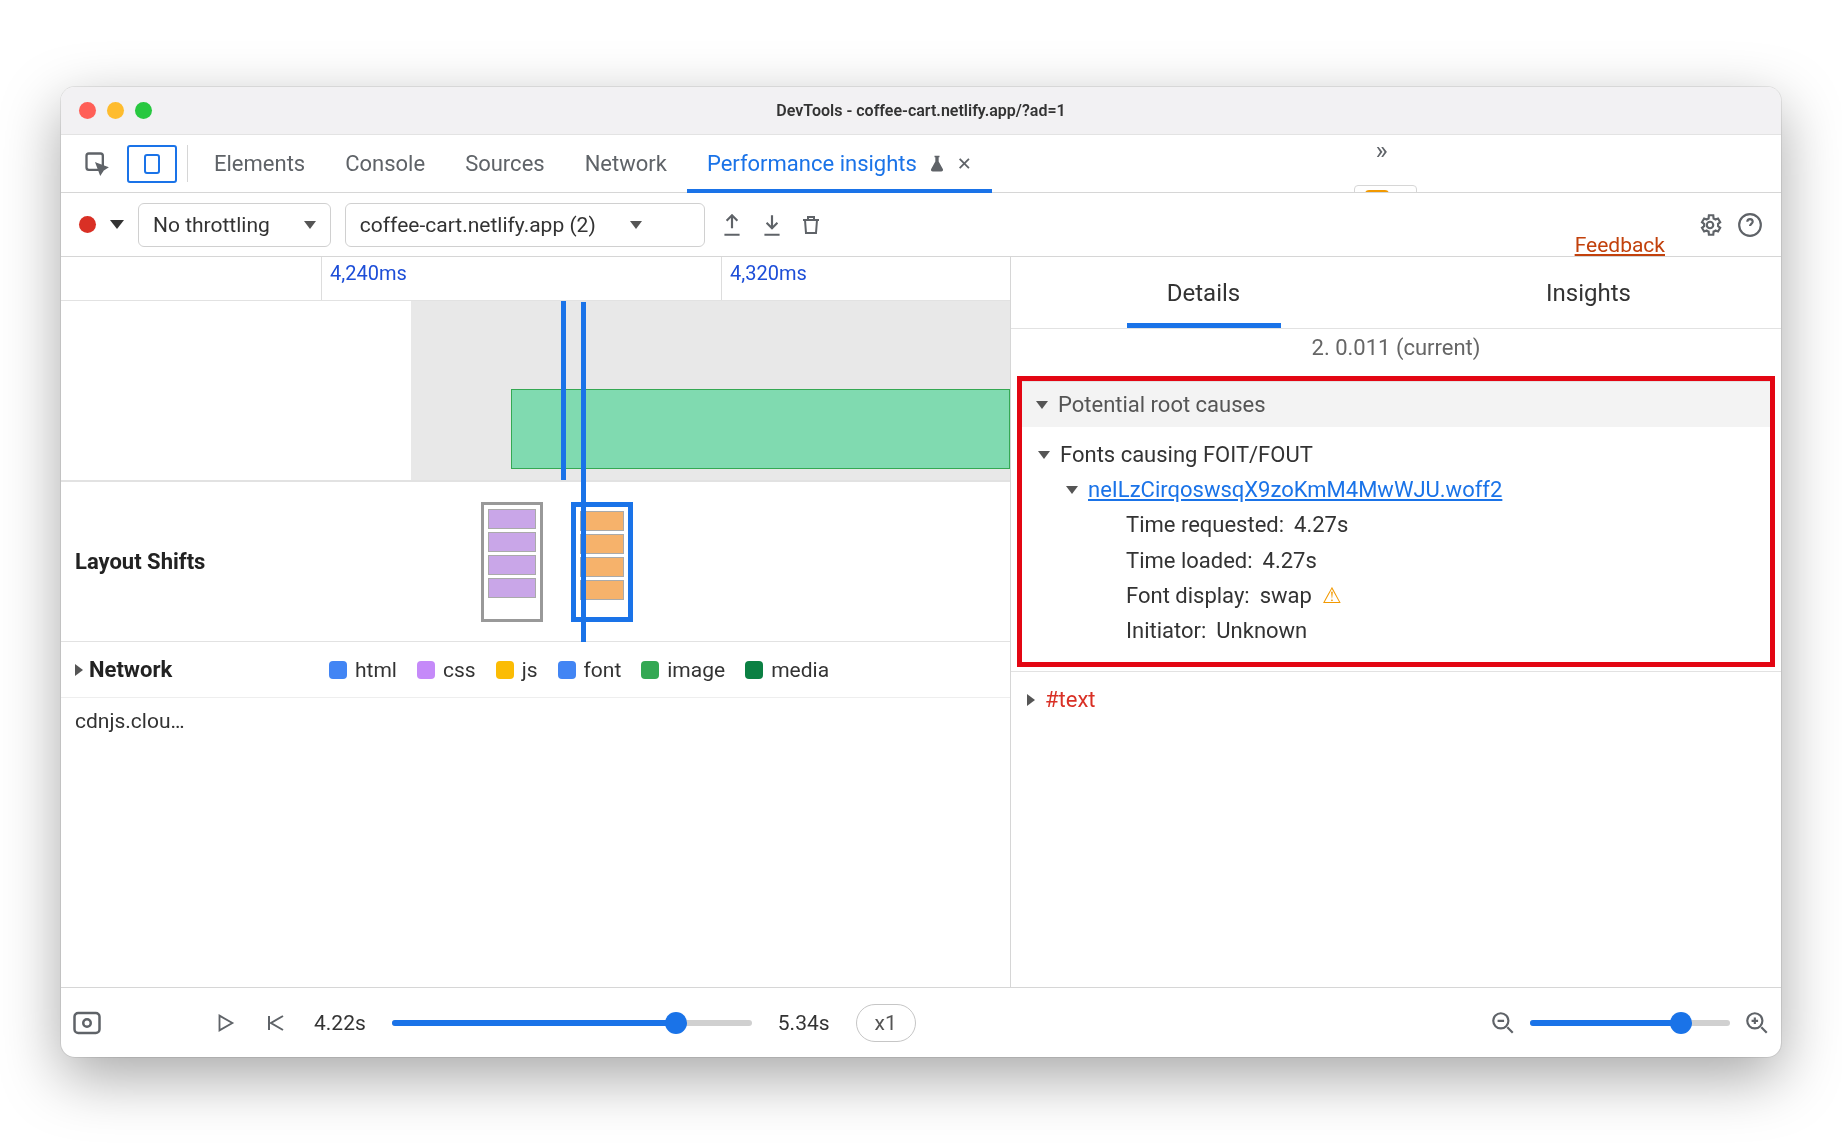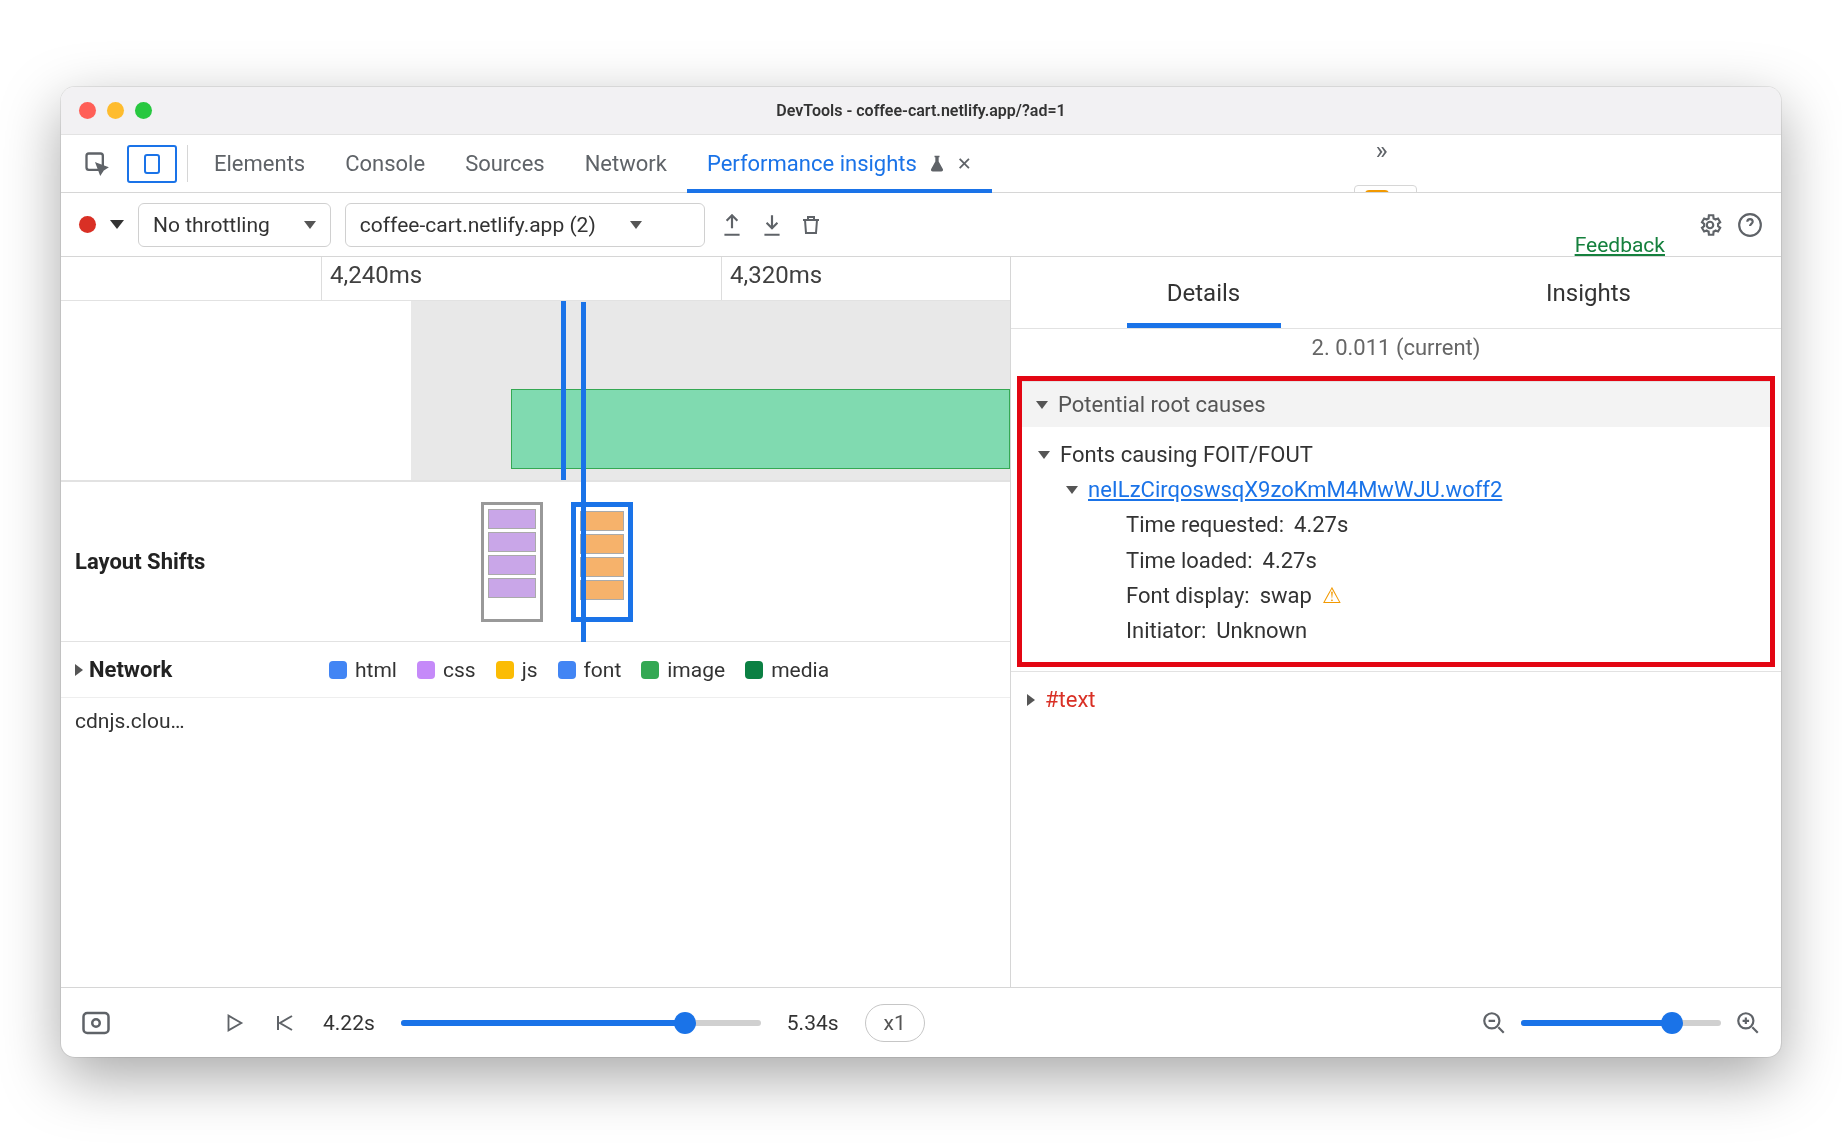--- a/index.html
+++ b/index.html
@@ -58,27 +58,27 @@
 .badge .count { font-size:20px; color:#333;}
 
 .toolbar {
   height: 64px; border-bottom:1px solid #d6d6d6; display:flex; align-items:center; padding:0 18px; gap:14px; font-size:21px; color:#333;
 }
 .rec { width:17px; height:17px; background:#d93025; border-radius:50%; }
 .caretdown { border-left:7px solid transparent; border-right:7px solid transparent; border-top:9px solid #333; }
 .caretdown.sm { border-left:6px solid transparent; border-right:6px solid transparent; border-top:8px solid #555; }
 .selectbox { height:44px; border:1px solid #d0d0d0; border-radius:6px; display:flex; align-items:center; padding:0 14px; gap:34px; cursor:pointer; }
 .toolbar .iconbtn { color:#5f6368; cursor:pointer; display:flex; align-items:center; }
-.feedback { margin-left:auto; color:#15803d; text-decoration:underline; cursor:pointer; font-size:21px;margin-top:40px; }
+.feedback { margin-left:auto; color:#c2410c; text-decoration:underline; cursor:pointer; font-size:21px;margin-top:40px; }
 
 .main { flex:1; display:flex; overflow:hidden; }
 .left { flex:0 0 950px; display:flex; flex-direction:column; border-right:1px solid #d6d6d6; position:relative; overflow:hidden;}
 .right { flex:1; display:flex; flex-direction:column; overflow:hidden;}
 
-.ruler { height:44px; border-bottom:1px solid_ag#d6d6d6; display:flex; position:relative; padding-left:260px; font-size:24px; color:#404040;}
+.ruler { height:44px; border-bottom:1px solid_ag#d6d6d6; display:flex; position:relative; padding-left:260px; font-size:20px; color:#1d4ed8;}
 .ruler .tick { position:absolute; top:0; height:100%; border-left:1px solid #ddd; padding-left:8px; display:flex; align-items:flex-start; padding-top:4px;}
 
 .row { display:flex; border-top:1px solid #e2e2e2; }
 .rowlabel { width:260px; min-width:260px; padding:12px 14px; font-size:22px; color:#222; display:flex; align-items:flex-start; gap:6px;}
 .rowbody { flex:1; position:relative; }
 
 .filmstrip { height:180px; border-bottom:1px solid #e2e2e2; background:#fff; position:relative; padding-left:260px;}
 .filmstrip .block { position:absolute; top:0; bottom:0; background:#e8e8e8;}
 .filmstrip .greenbar { position:absolute; height:80px; background:#80dab0; border:1px solid #34a853;}
 .playhead { position:absolute; top:0; bottom:0; width:5px; background:#1a73e8; z-index:3; }
@@ -94,21 +94,21 @@
 
 .network-row { height:56px; }
 .network-row .rowlabel { font-weight:700; align-items:center;}
 .legend { display:flex; align-items:center; gap:20px; padding-left:8px; font-size:21px; color:#333; height:100%;}
 .legend .item { display:flex; align-items:center; gap:8px;}
 .sw { width:18px; height:18px; border-radius:4px; }
 
 .netlist { font-size:21px; color:#333; }
 .netlist .nrow { height:46px; border-top:1px solid #eee; display:flex; align-items:center; padding-left:14px;}
 
-.bottombar { height:70px; border-top:1px solid #d6d6d6; display:flex; align-items:center; padding:0 20px; gap:26px; color:#555; font-size:21px;}
+.bottombar { height:70px; border-top:1px solid #d6d6d6; display:flex; align-items:center; padding:0 11px; gap:26px; color:#555; font-size:21px;}
 .bottombar .slider { flex:0 0 360px; height:6px; background:#d0d0d0; border-radius:3px; position:relative;}
 .bottombar .slider .fill { position:absolute; left:0; top:0; bottom:0; background:#1a73e8; border-radius:3px;}
 .bottombar .slider .knob { position:absolute; top:-8px; width:22px; height:22px; background:#1a73e8; border-radius:50%;}
 .pill { border:1px solid #c6c6c6; border-radius:20px; padding:6px 18px; }
 
 
 .rtabs { height:72px; display:flex; border-bottom:1px solid #e2e2e2;}
 .rtab { flex:1; display:flex; align-items:center; justify-content:center; font-size:24px; color:#333; cursor:pointer; position:relative;}
 .rtab.active::after { content:""; position:absolute; left:30%; right:30%; bottom:0; height:5px; background:#1a73e8;}
 .rcontent { flex:1; overflow:auto; font-size:22px; color:#333;}

